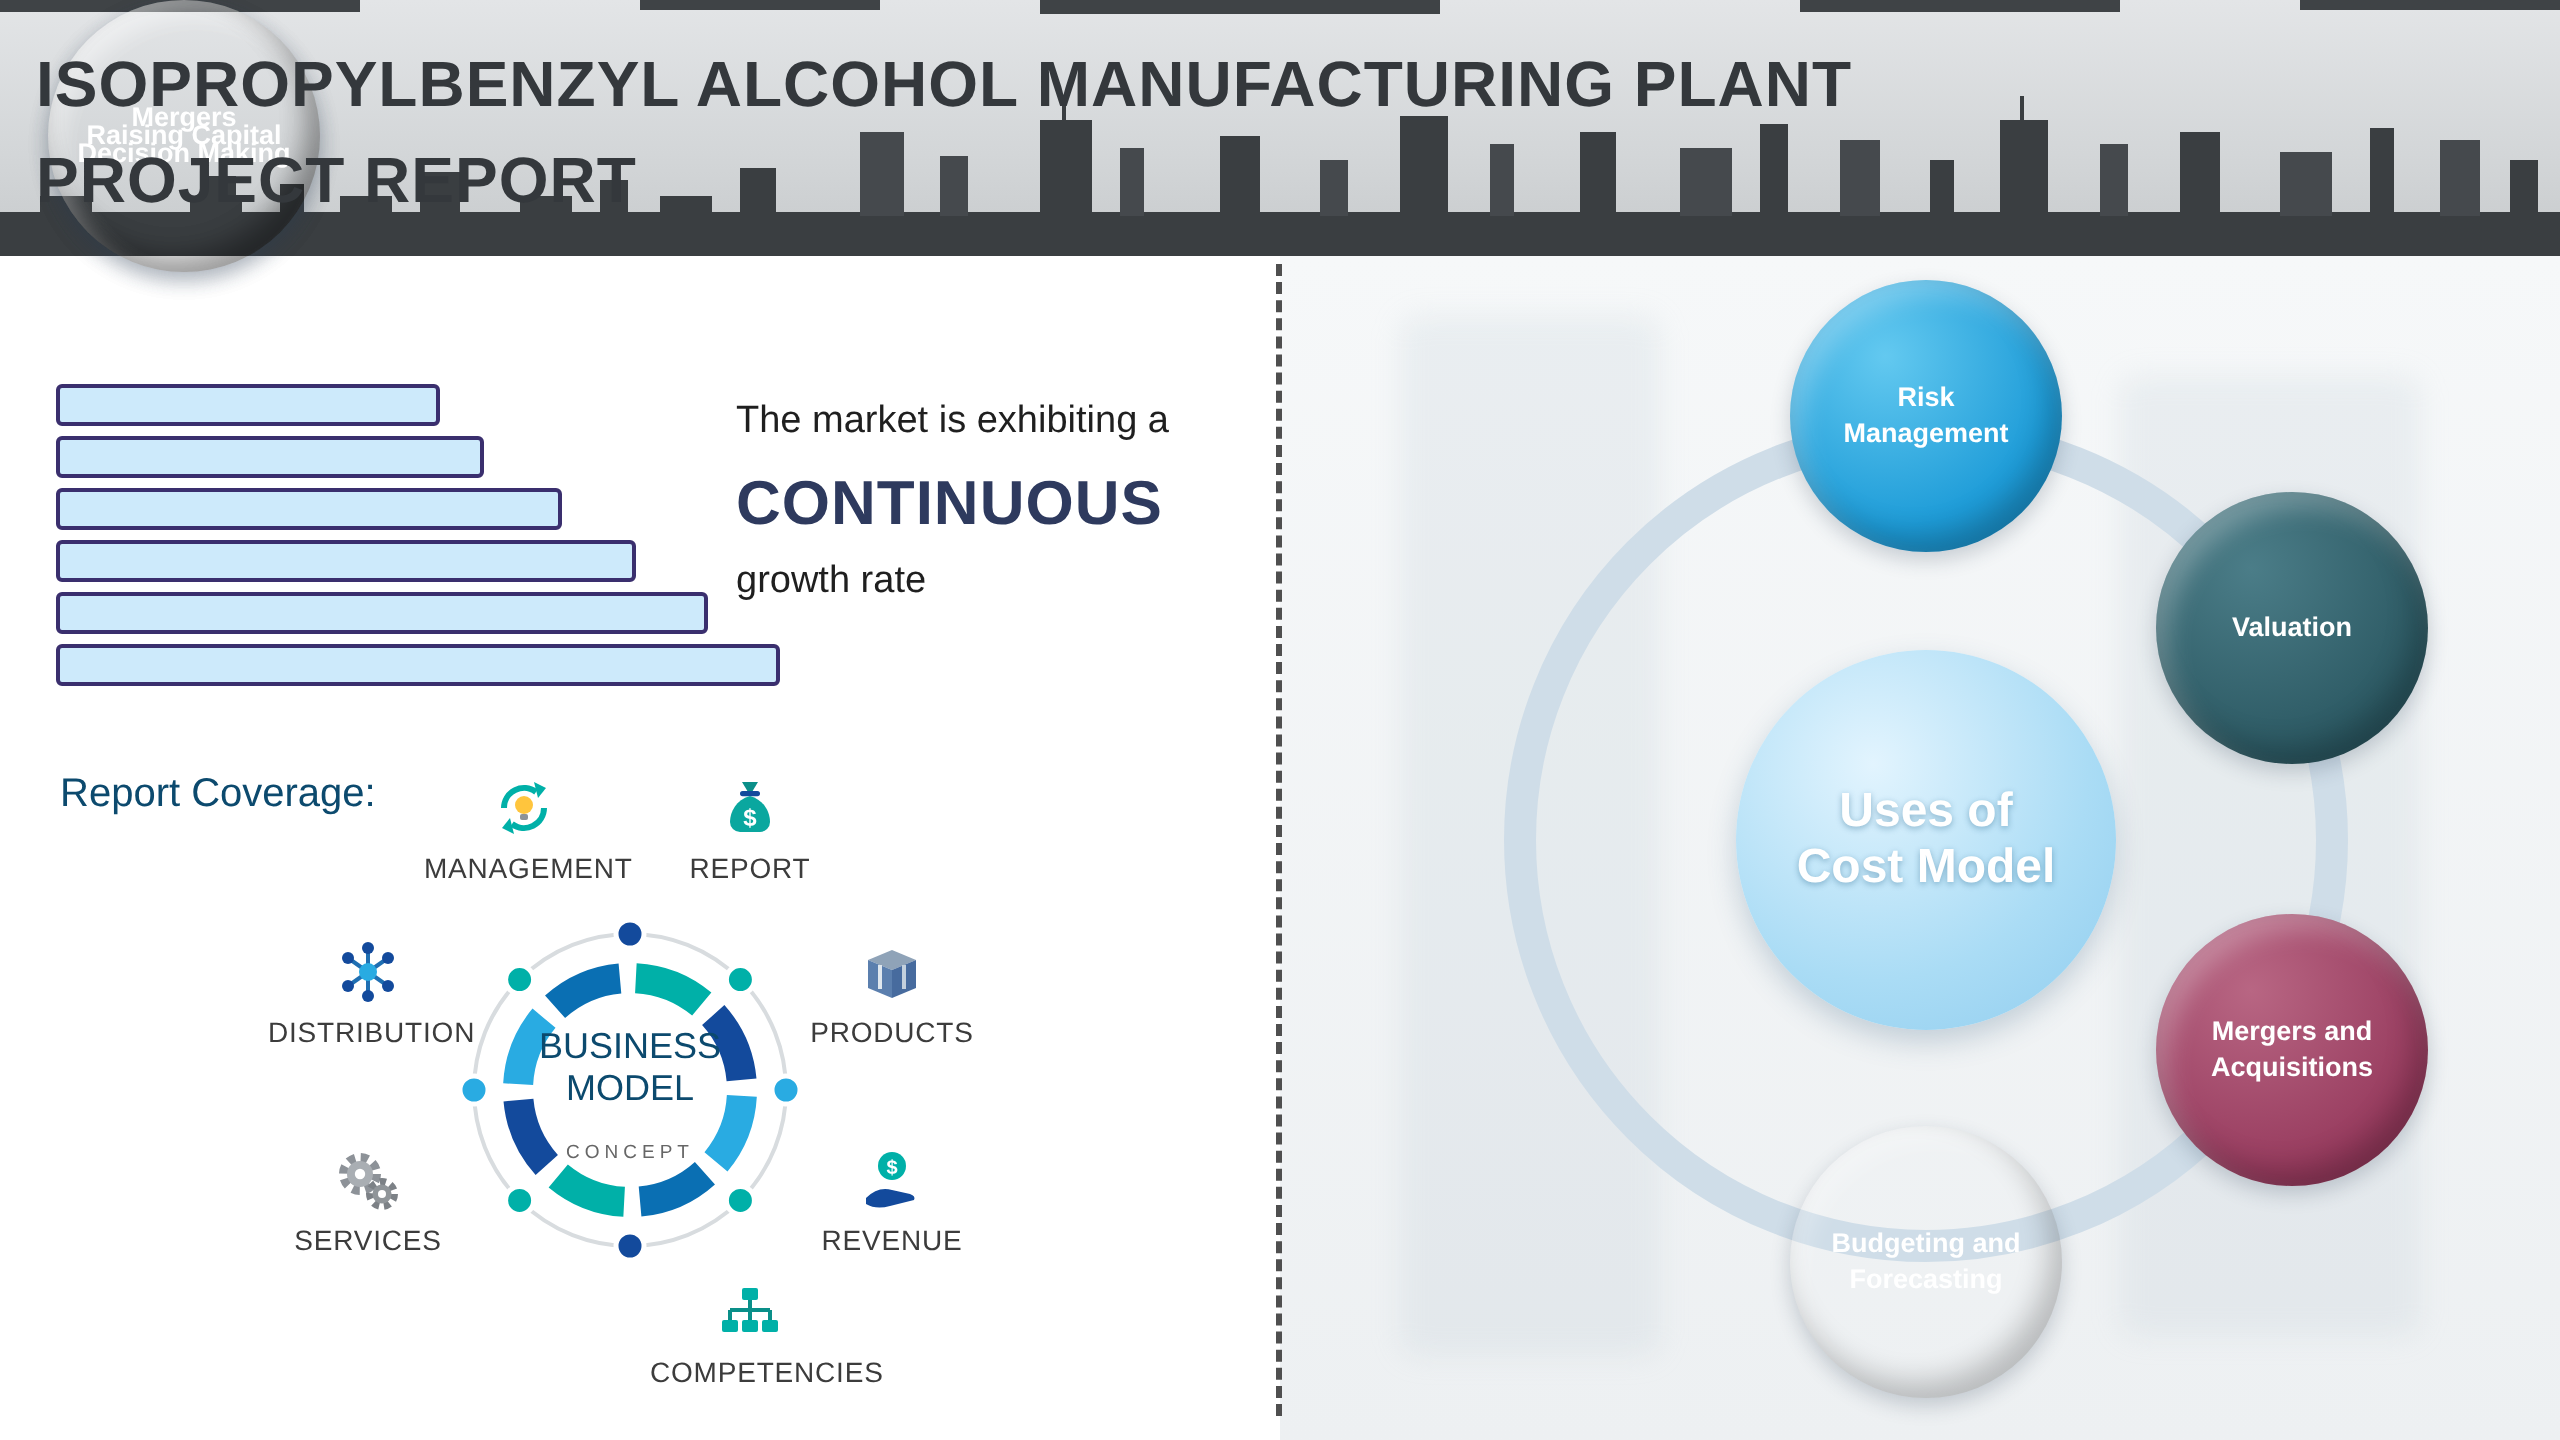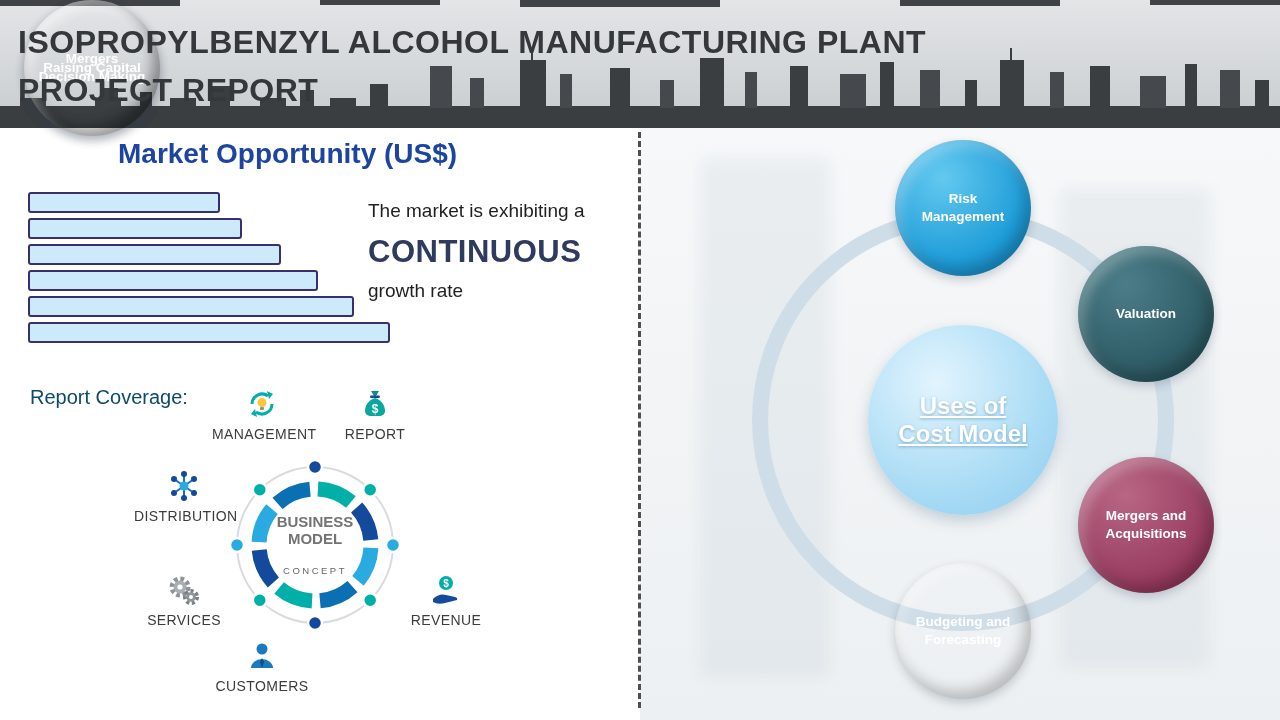--- a/index.html
+++ b/index.html
@@ -19,21 +19,21 @@
   .bar-chart{position:absolute;left:28px;top:192px;width:362px;}
   .bar{height:21px;border:2.5px solid #3a2f6e;background:#cdeafb;border-radius:3px;margin-bottom:5px;box-sizing:border-box;}
   .growth{position:absolute;left:368px;top:200px;width:270px;color:#1f1f1f;}
   .g-line{font-size:19px;font-weight:400;}
   .g-emph{font-size:31px;font-weight:800;color:#2e3a5e;margin:12px 0 10px;letter-spacing:.5px;}
   .rc-label{position:absolute;left:30px;top:386px;font-size:20px;font-weight:400;color:#0c4a6e;}
 
   
   .bm-svg{position:absolute;left:225px;top:455px;width:180px;height:180px;}
   .bm-center{position:absolute;left:255px;top:513px;width:120px;text-align:center;z-index:2;}
-  .bm-center .b1{font-size:15px;font-weight:700;color:#737373;line-height:1.15;}
+  .bm-center .b1{font-size:18px;font-weight:400;color:#0c4a6e;line-height:1.15;}
   .bm-center .b3{font-size:9.5px;color:#666;letter-spacing:2.5px;margin-top:17px;}
   .bm-item{position:absolute;width:100px;transform:translateX(-50%);text-align:center;}
   .bm-item svg{width:36px;height:36px;display:block;margin:0 auto 4px;}
   .bm-item .lbl{font-size:14px;font-weight:400;color:#3c3c3c;letter-spacing:.4px;}
   .pos-management{left:262px;top:386px;}
   .pos-costs{left:375px;top:386px;}
   .pos-distribution{left:184px;top:468px;}
   .pos-products{left:446px;top:468px;}
   .pos-services{left:184px;top:572px;}
   .pos-revenue{left:446px;top:572px;}
@@ -45,21 +45,21 @@
     background:linear-gradient(180deg,#f6f8f9 0%,#edf0f2 100%);}
   .soft{position:absolute;background:rgba(185,198,208,.20);filter:blur(7px);border-radius:10px;}
   .divider{position:absolute;left:638px;top:132px;height:576px;border-left:3px dashed #4f4f4f;z-index:4;}
 
   .cm-ring{position:absolute;left:752px;top:209px;width:422px;height:422px;border:16px solid #cfdde8;
     border-radius:50%;box-sizing:border-box;z-index:1;}
   .cm-center{position:absolute;left:868px;top:325px;width:190px;height:190px;border-radius:50%;z-index:3;
     background:radial-gradient(circle at 36% 30%,#e2f4fe,#aadcf5 60%,#8fccee);
     display:flex;flex-direction:column;align-items:center;justify-content:center;
     color:#fff;font-weight:700;font-size:24px;text-shadow:0 1px 3px rgba(25,90,130,.4);
-    box-shadow:0 6px 14px rgba(60,100,130,.25);text-decoration:underline;}
+    box-shadow:0 6px 14px rgba(60,100,130,.25);}
   .sat{position:absolute;width:136px;height:136px;border-radius:50%;z-index:2;
     display:flex;align-items:center;justify-content:center;text-align:center;
     color:#fff;font-weight:700;font-size:13.5px;line-height:1.3;padding:14px;box-sizing:border-box;
     box-shadow:0 4px 10px rgba(40,60,80,.22), inset -6px -8px 14px rgba(0,0,0,.22), inset 6px 8px 12px rgba(255,255,255,.28);}
   .sat-risk{left:895px;top:140px;background:radial-gradient(circle at 35% 28%,#63c9f0,#1e9cd8 65%,#1486bf);}
   .sat-valuation{left:1078px;top:246px;background:radial-gradient(circle at 35% 28%,#4b7d88,#2c5963 70%,#224a54);}
   .sat-mergers{left:1078px;top:457px;background:radial-gradient(circle at 35% 28%,#b86683,#973b5e 70%,#832e50);}
   .sat-budgeting{left:895px;top:563px;background:radial-gradient(circle at 35% 28%,#b98cc0,#9a68a0 70%,#875691;}
   .sat-budgeting{left:895px;top:563px;background:radial-gradient(circle at 35% 28%,#b98cc0,#9a68a0 70%,#875691);}
   .sat-raising{left:713px;top:457px;background:radial-gradient(circle at 35% 28%,#c9ab55,#ab8c33 70%,#967a28);}
@@ -122,21 +122,20 @@
         <rect x="1185" y="64" width="12" height="44"></rect>
           <rect x="1255" y="80" width="14" height="28"></rect>
         <rect x="531" y="48" width="2" height="12"></rect>
           <rect x="1010" y="48" width="2" height="12"></rect>
       </g>
     </svg>
     <div class="title-line title-1">ISOPROPYLBENZYL ALCOHOL MANUFACTURING PLANT</div>
     <div class="title-line title-2">PROJECT REPORT</div>
   </div>
 
-  <div class="mkt-heading">Market Opportunity (US$)</div>
 
   <div class="bar-chart">
       <div class="bar" style="width: 53%;"></div>
       <div class="bar" style="width: 59%;"></div>
       <div class="bar" style="width: 70%;"></div>
       <div class="bar" style="width: 80%;"></div>
       <div class="bar" style="width: 90%;"></div>
       <div class="bar" style="width: 100%;"></div>
     </div>
 
@@ -216,20 +215,30 @@
           <circle cx="28" cy="25" r="3"></circle>
         <circle cx="18" cy="30" r="3"></circle>
           <circle cx="8" cy="25" r="3"></circle>
           <circle cx="8" cy="11" r="3"></circle>
       </g>
       <circle cx="18" cy="18" r="4.5" fill="#29abe2"></circle>
     </svg>
     <div class="lbl">DISTRIBUTION</div>
   </div>
 
+  <div class="bm-item pos-products">
+    <svg viewBox="0 0 36 36">
+      <polygon points="6,12 18,7 30,12 18,17" fill="#8fa3b8"></polygon>
+      <polygon points="6,12 18,17 18,31 6,26" fill="#5b7fae"></polygon>
+      <polygon points="30,12 18,17 18,31 30,26" fill="#476b9e"></polygon>
+      <path d="M12 14.5 v12" stroke="#dfe7ee" stroke-width="2"></path>
+      <path d="M24 14.5 v12" stroke="#c3d0dd" stroke-width="2"></path>
+    </svg>
+    <div class="lbl">PRODUCTS</div>
+  </div>
 
   <div class="bm-item pos-services">
     <svg viewBox="0 0 36 36">
       <circle cx="14" cy="15" r="8" fill="none" stroke="#8d9298" stroke-width="5" stroke-dasharray="3.6 2.7"></circle>
       <circle cx="14" cy="15" r="6.5" fill="#a9aeb3"></circle>
         <circle cx="14" cy="15" r="2.6" fill="#ffffff"></circle>
       <circle cx="25" cy="25" r="6" fill="none" stroke="#7c8186" stroke-width="4" stroke-dasharray="3 2.4"></circle>
       <circle cx="25" cy="25" r="4.8" fill="#909599"></circle>
         <circle cx="25" cy="25" r="2" fill="#ffffff"></circle>
     </svg>
@@ -238,29 +247,31 @@
 
   <div class="bm-item pos-revenue">
     <svg viewBox="0 0 36 36">
       <circle cx="18" cy="11" r="7" fill="#00b0a8"></circle>
       <text x="18" y="15" font-size="10" fill="#ffffff" text-anchor="middle" font-weight="bold">$</text>
       <path d="M5 27 q6 -6 13 -4 l9 2 q3 1 2 3 l-12 3 q-7 2 -12 -1 z" fill="#134a9c"></path>
     </svg>
     <div class="lbl">REVENUE</div>
   </div>
 
-  <div class="bm-item pos-customers">
-    <svg viewBox="0 0 36 36">
-      <circle cx="18" cy="11" r="5.5" fill="#1b79c0"></circle>
-      <path d="M7 30 a11 9 0 0 1 22 0 z" fill="#1b79c0"></path>
-      <path d="M18 20 l2 4 -2 6 -2 -6 z" fill="#0d4f86"></path>
-    </svg>
-    <div class="lbl">CUSTOMERS</div>
-  </div>
-
+
+  <div class="bm-item pos-competencies">
+    <svg viewBox="0 0 36 36">
+      <rect x="14" y="6" width="8" height="6" rx="1" fill="#00b0a8"></rect>
+      <path d="M18 12 v5 M8 17 h20 M8 17 v5 M18 17 v5 M28 17 v5" stroke="#0a8f89" stroke-width="2" fill="none"></path>
+      <rect x="4" y="22" width="8" height="6" rx="1" fill="#00b0a8"></rect>
+      <rect x="14" y="22" width="8" height="6" rx="1" fill="#00b0a8"></rect>
+      <rect x="24" y="22" width="8" height="6" rx="1" fill="#00b0a8"></rect>
+    </svg>
+    <div class="lbl">COMPETENCIES</div>
+  </div>
 
   <div class="right-bg">
     <div class="soft" style="left:60px;top:30px;width:130px;height:520px;"></div>
     <div class="soft" style="left:420px;top:60px;width:150px;height:480px;"></div>
   </div>
   <div class="divider"></div>
 
   <div class="cm-ring"></div>
 
   <div class="sat sat-risk">

